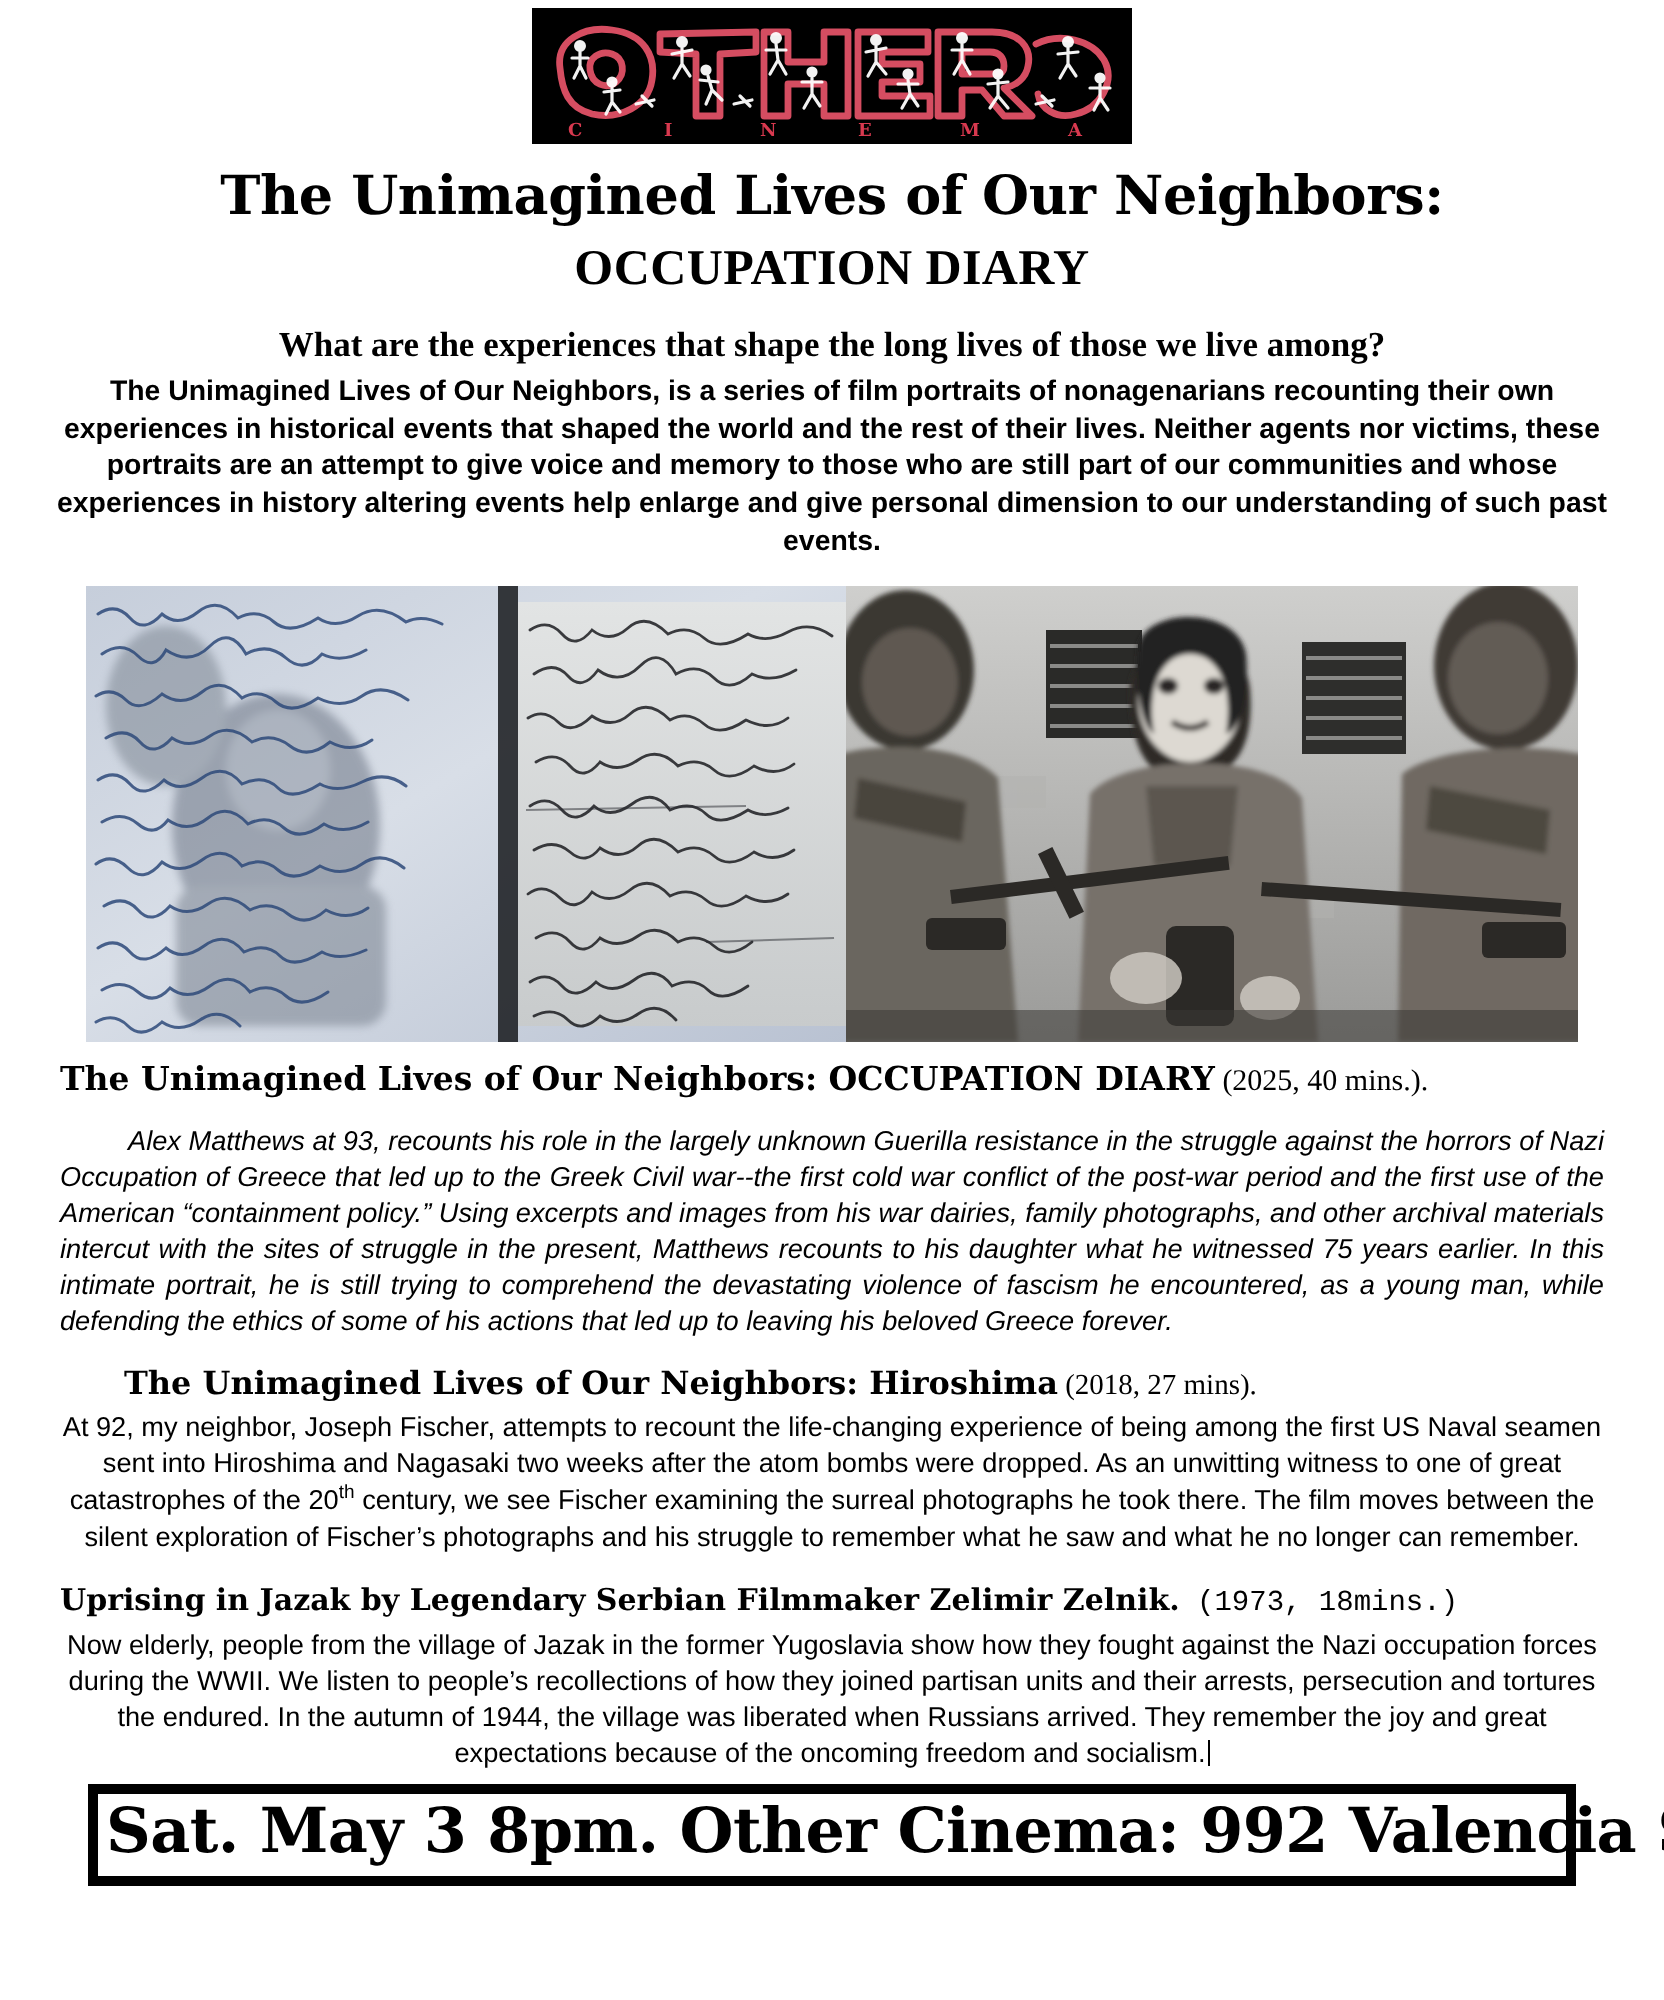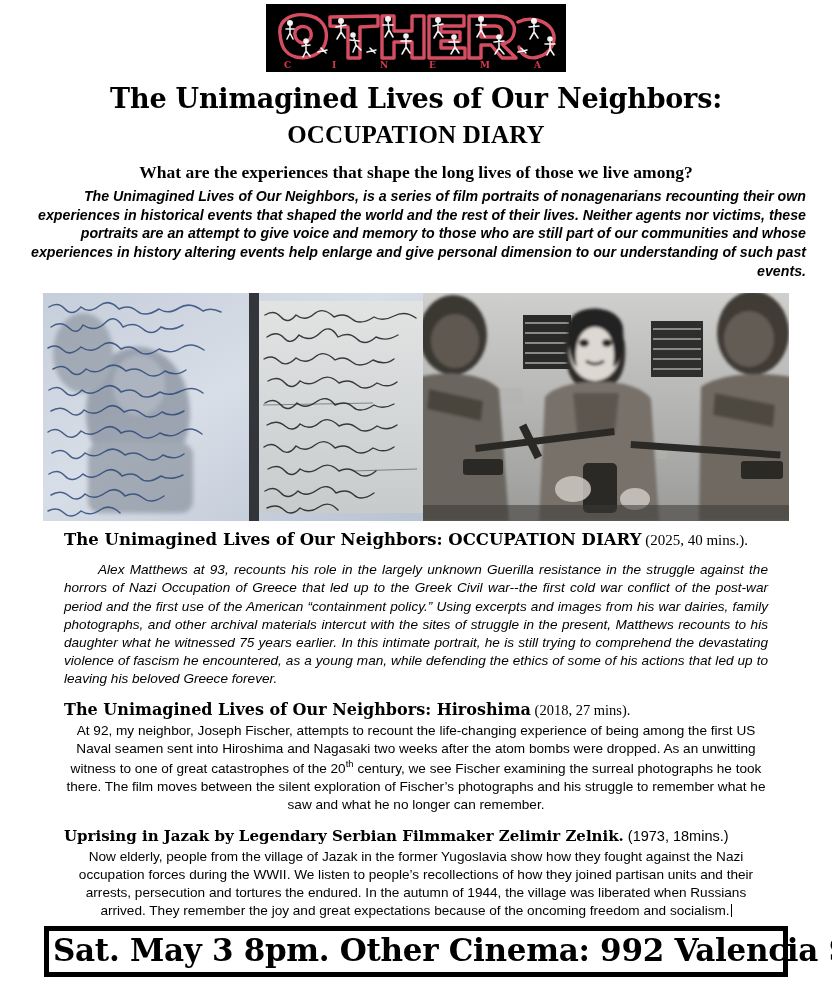--- a/index.html
+++ b/index.html
@@ -78,44 +78,43 @@
   .question {
     text-align: center;
     font-family: Liberation Serif, serif;
     font-weight: bold;
     font-size: 17.5px;
     margin-top: 13px;
     padding: 0 22px;
     line-height: 1.15;
   }
   .intro {
-    text-align: right;
+    text-align: center;
     font-family: "Liberation Sans", sans-serif;
-    font-style: italic;
     font-weight: bold;
     font-size: 14.2px;
     line-height: 1.32;
     margin-top: 5px;
     padding: 0 26px;
   }
 
   
   .image-band {
     display: flex;
     margin: 12px auto 0 auto;
     width: 746px;
     height: 228px;
     overflow: hidden;
   }
   .band-img { height: 228px; display: block; }
   .band-left { width: 380px; }
   .band-right { width: 366px; }
 
   
-  .content { padding: 0 64px; }
+  .content { padding: 0 30px; }
 
   .film-head {
     font-family: "DejaVu Serif", "Liberation Serif", serif;
     font-weight: bold;
     font-size: 16.5px;
     line-height: 1.2;
     margin-top: 9px;
   }
   .film-head .meta {
     font-weight: normal;
@@ -140,37 +139,38 @@
     margin-top: 11px;
     letter-spacing: 0.3px;
   }
 
   .film-head2 {
     font-family: "DejaVu Serif", "Liberation Serif", serif;
     font-weight: bold;
     font-size: 16px;
     line-height: 1.2;
     margin-top: 12px;
+    margin-left: 32px;
   }
   .film-head2 .meta {
     font-weight: normal;
     font-size: 14.5px;
     font-family: "Liberation Serif", serif;
   }
   .film-head3 {
     font-family: "DejaVu Serif", "Liberation Serif", serif;
     font-weight: bold;
     font-size: 15px;
     line-height: 1.2;
     margin-top: 13px;
   }
   .film-head3 .meta {
     font-weight: normal;
     font-size: 14.5px;
-    font-family: Liberation Sans, sans-serif;
+    font-family: Liberation Mono, monospace;
   }
 
   .film-body-sans {
     font-family: "Liberation Sans", sans-serif;
     font-size: 13.6px;
     line-height: 1.34;
     margin-top: 2px;
     text-align: center;
   }
   .film-body-sans sup { font-size: 9.5px; vertical-align: super; }

